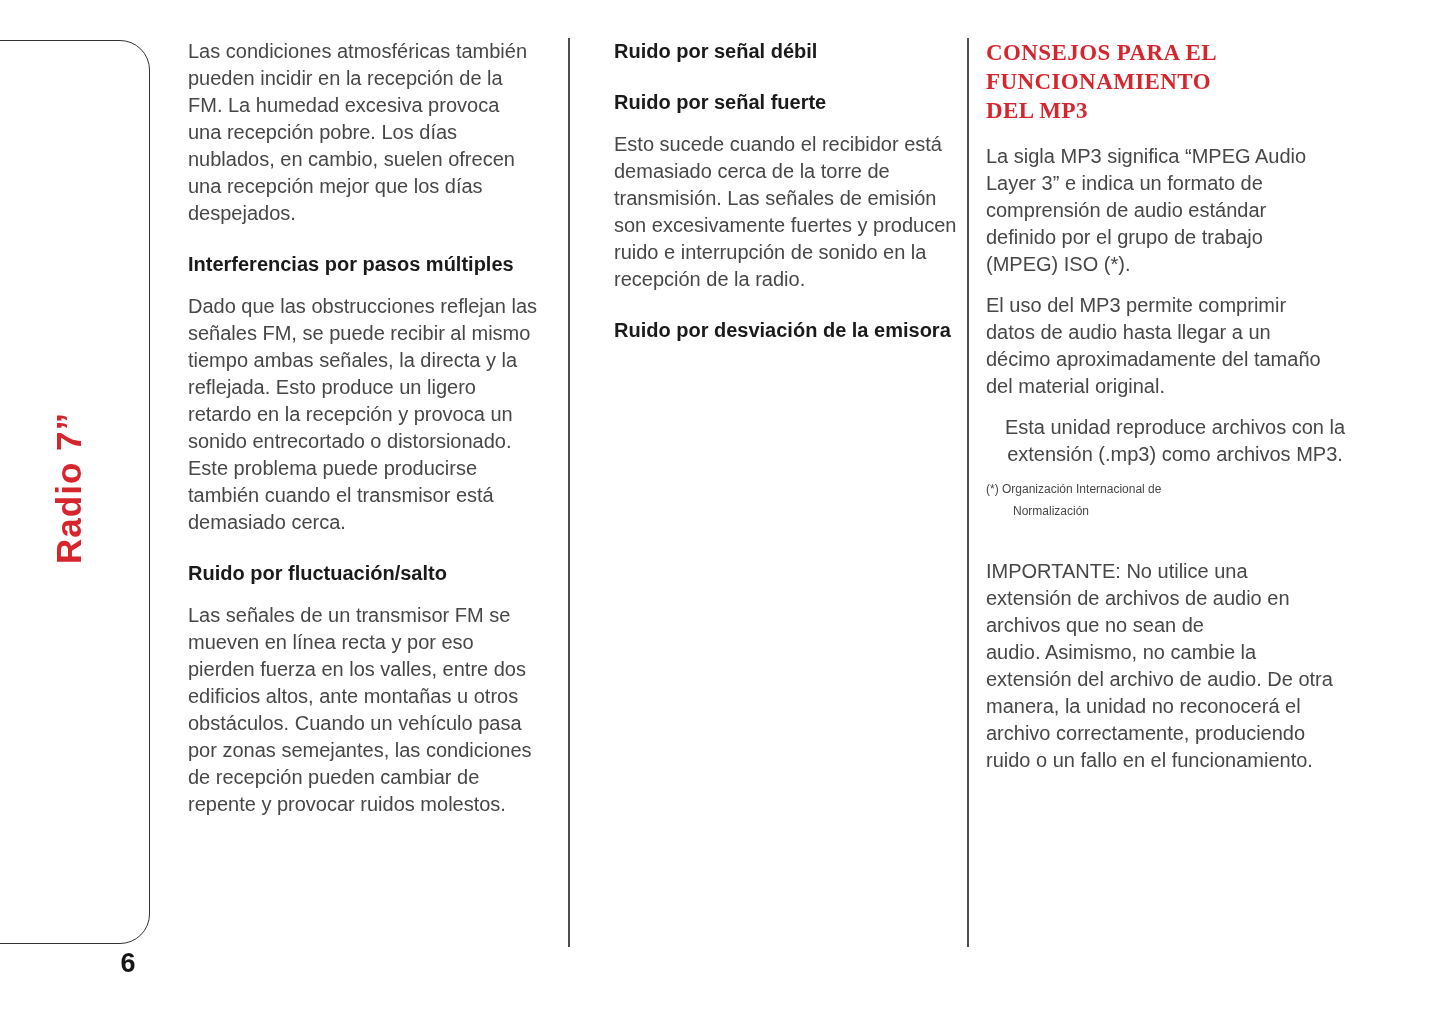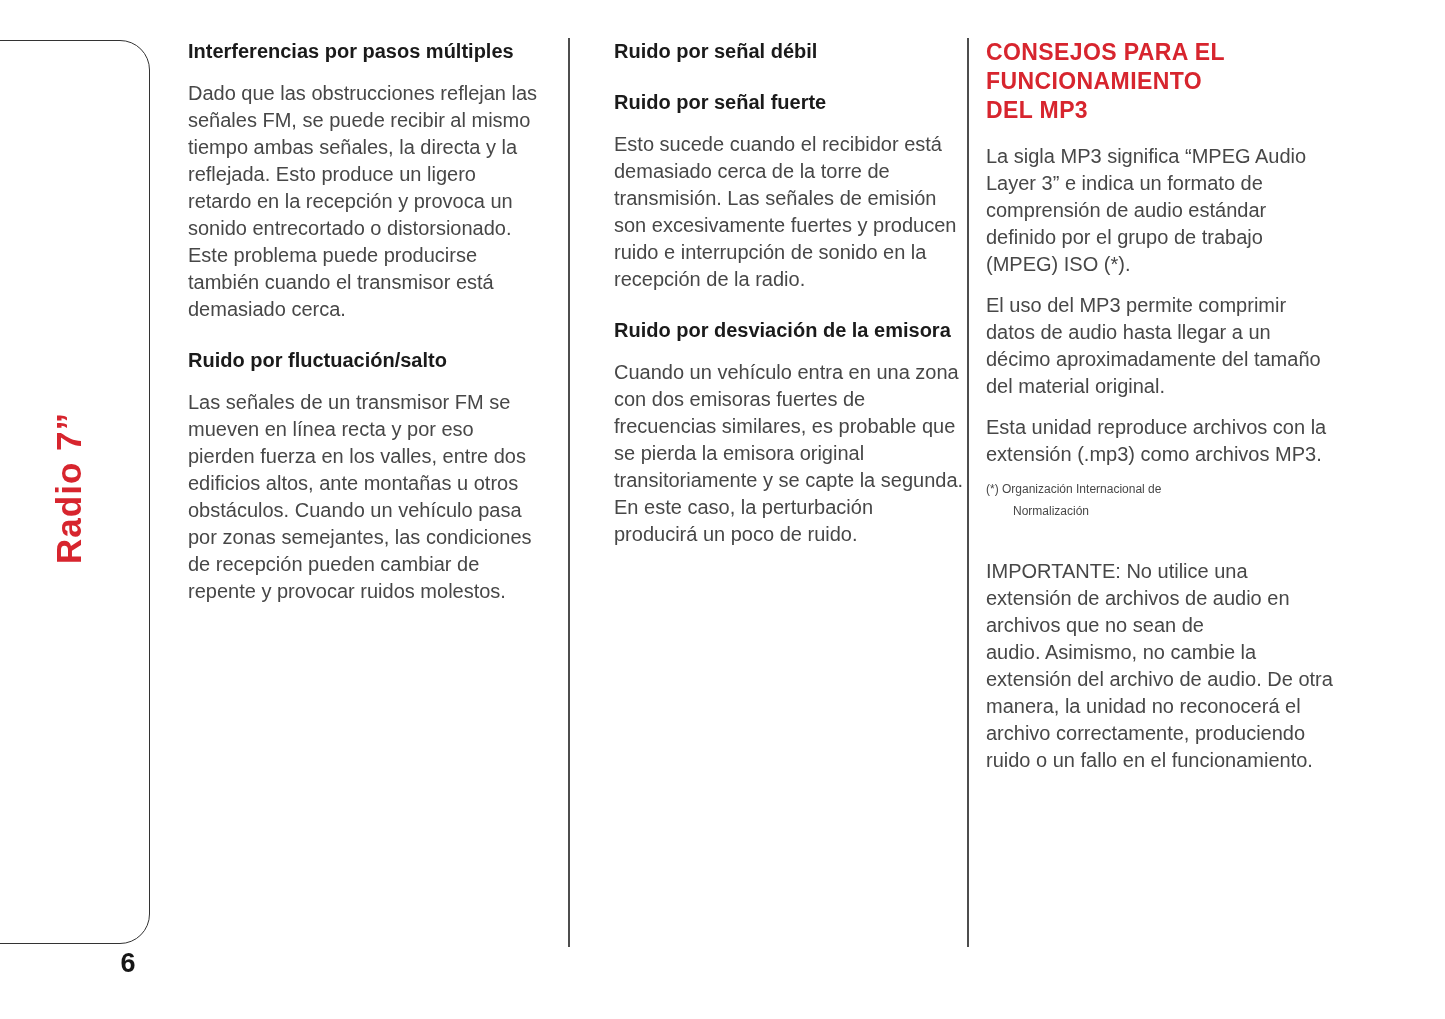--- a/index.html
+++ b/index.html
@@ -88,23 +88,24 @@
   }
   .col > :first-child { margin-top: 0; }
 
   .chapter-title {
     font-size: 23px;
     line-height: 29px;
     font-weight: bold;
     letter-spacing: 0.4px;
     margin: 0 0 18px 0;
     white-space: pre-line;
+    font-family: Liberation Serif, serif;
   }
 
-  .tight { margin-bottom: 10px !important; }
+  .tight { margin-bottom: 10px !important; text-align: center; }
 
   .footnote {
     font-size: 12px;
     line-height: 22px;
     padding-left: 27px;
     text-indent: -27px;
     white-space: pre-line;
     margin: 0 0 36px 0;
     color: #474747;
   }
@@ -114,20 +115,27 @@
 
 <div class="tab-outline"></div>
 <div class="tab-label accent" style="color: rgb(215, 37, 46);">Radio 7”</div>
 
 <div class="page-number">6</div>
 
 <div class="divider divider-1"></div>
 <div class="divider divider-2"></div>
 
 <div class="col col-1">
+  <p>Las condiciones atmosféricas también
+pueden incidir en la recepción de la
+FM. La humedad excesiva provoca
+una recepción pobre. Los días
+nublados, en cambio, suelen ofrecen
+una recepción mejor que los días
+despejados.</p>
   <h3>Interferencias por pasos múltiples</h3>
   <p>Dado que las obstrucciones reflejan las
 señales FM, se puede recibir al mismo
 tiempo ambas señales, la directa y la
 reflejada. Esto produce un ligero
 retardo en la recepción y provoca un
 sonido entrecortado o distorsionado.
 Este problema puede producirse
 también cuando el transmisor está
 demasiado cerca.</p>
@@ -145,27 +153,20 @@
 <div class="col col-2">
   <h3>Ruido por señal débil</h3>
   <h3>Ruido por señal fuerte</h3>
   <p>Esto sucede cuando el recibidor está
 demasiado cerca de la torre de
 transmisión. Las señales de emisión
 son excesivamente fuertes y producen
 ruido e interrupción de sonido en la
 recepción de la radio.</p>
   <h3>Ruido por desviación de la emisora</h3>
-  <p>Cuando un vehículo entra en una zona
-con dos emisoras fuertes de
-frecuencias similares, es probable que
-se pierda la emisora original
-transitoriamente y se capte la segunda.
-En este caso, la perturbación
-producirá un poco de ruido.</p>
 </div>
 
 <div class="col col-3">
   <h2 class="chapter-title accent" style="color: rgb(215, 37, 46);">CONSEJOS PARA EL
 FUNCIONAMIENTO
 DEL MP3</h2>
   <p>La sigla MP3 significa “MPEG Audio
 Layer 3” e indica un formato de
 comprensión de audio estándar
 definido por el grupo de trabajo

